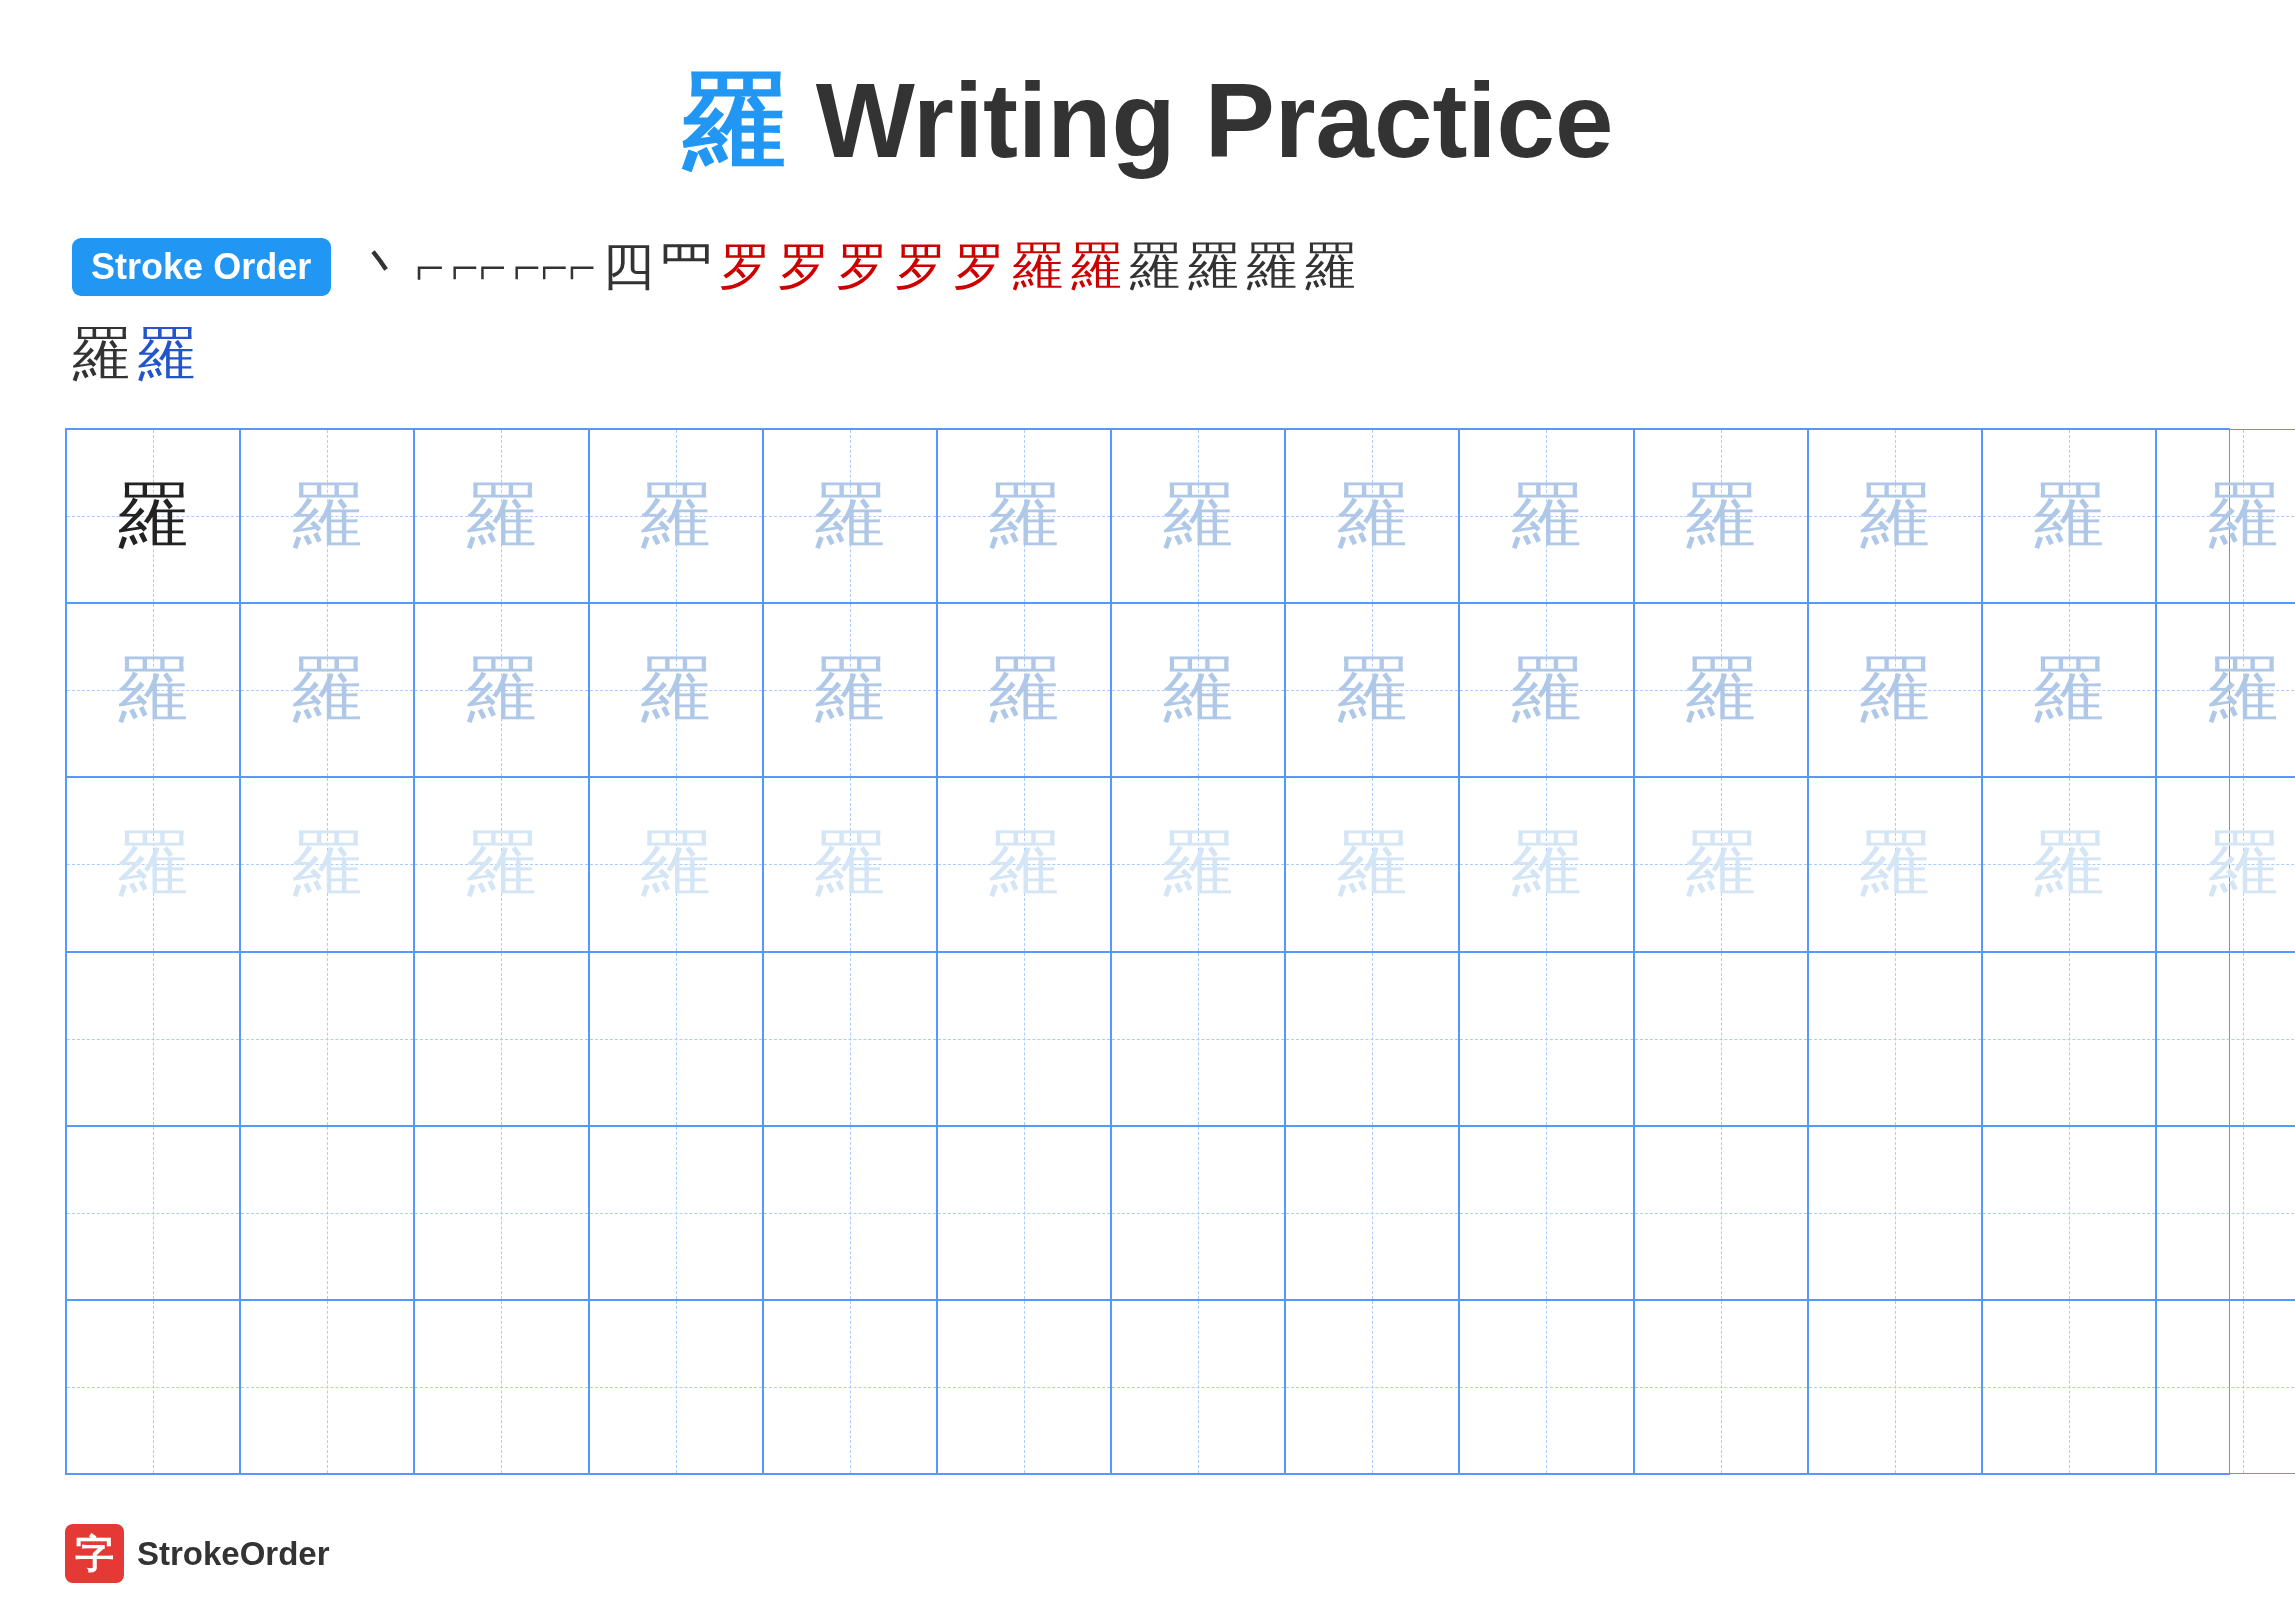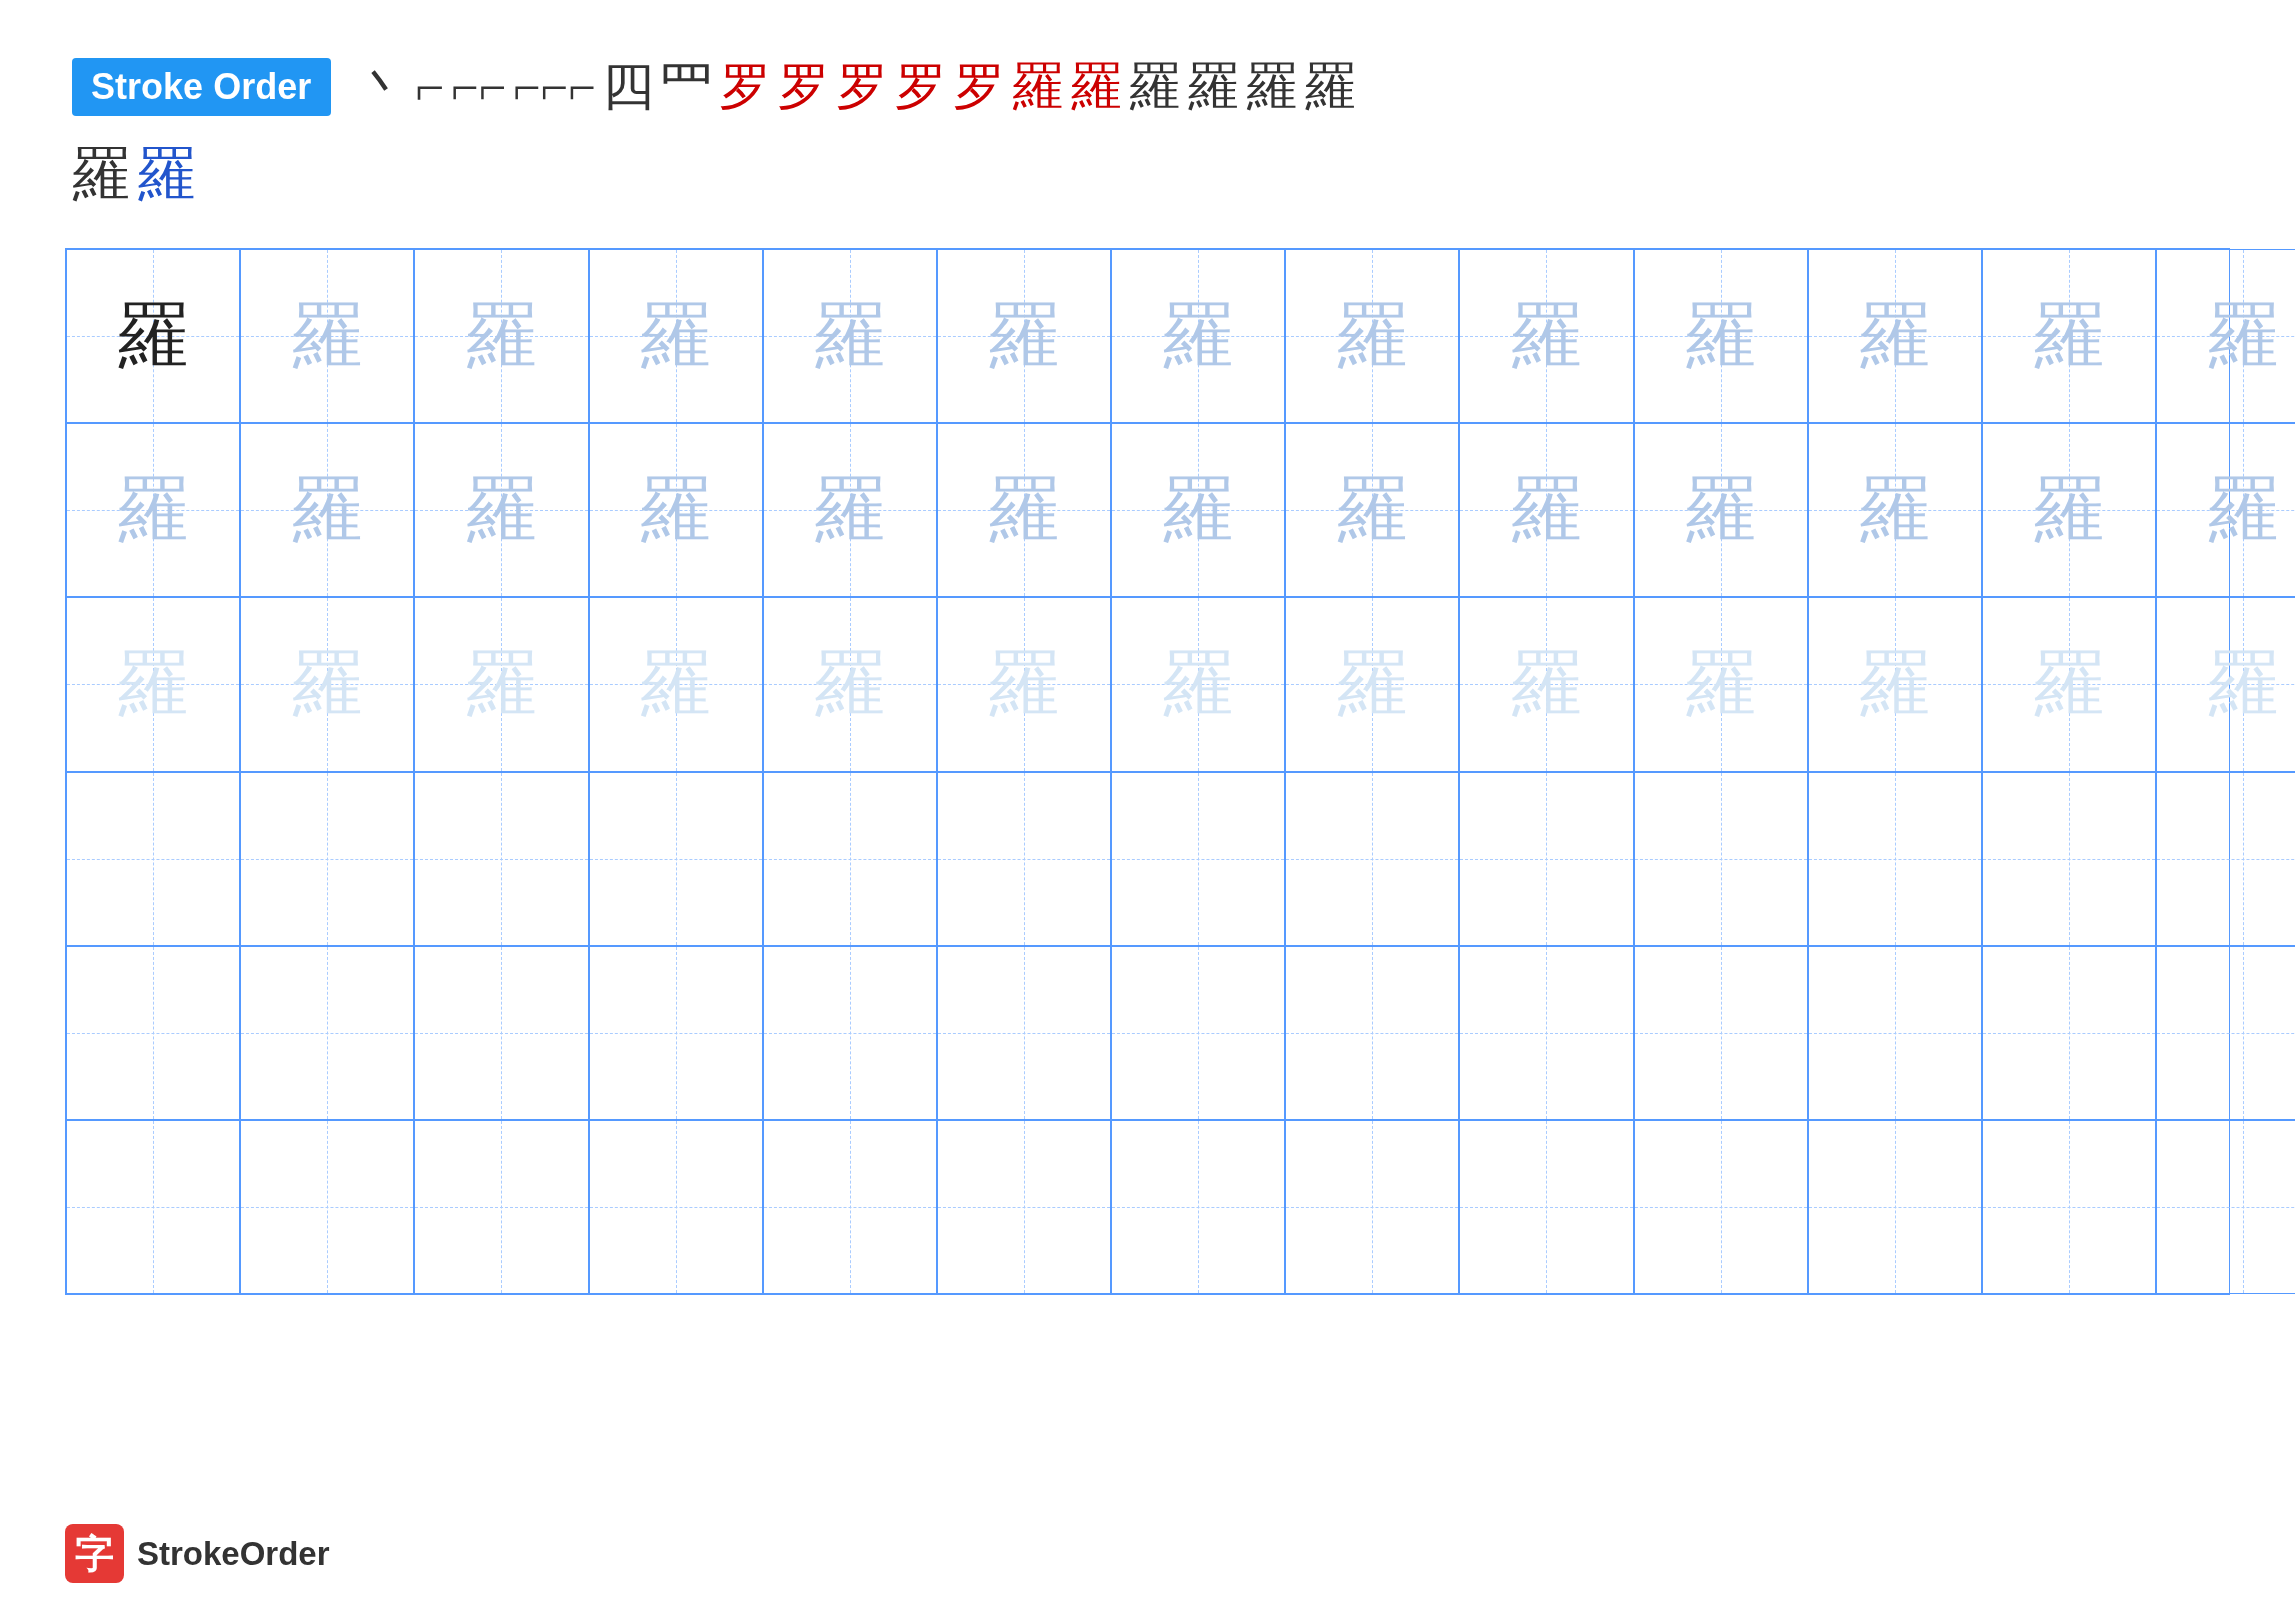--- a/index.html
+++ b/index.html
@@ -43,21 +43,21 @@
       margin-bottom: 13px;
       padding-left: 6.5px;
     }
 
     .stroke-order-badge {
       background-color: #2196F3;
       color: white;
       font-size: 36px;
       font-weight: bold;
       padding: 7.9px 19.6px;
-      border-radius: 4px;
+      border-radius: 9px;
       margin-right: 26px;
       white-space: nowrap;
     }
 
     .stroke-chars {
       display: flex;
       align-items: center;
       flex-wrap: wrap;
       gap: 6.5px;
     }
@@ -171,20 +171,25 @@
       font-size: 33px;
       font-weight: bold;
       color: #333;
     }
   </style>
 </head>
 <body>
 
 <div class="page">
 
+  <div class="title-section">
+    <span class="title">
+      <span class="title-char">羅</span><span> Writing Practice</span>
+    </span>
+  </div>
 
   <div class="stroke-order-section">
     <div class="stroke-order-badge">Stroke Order</div>
     <div class="stroke-chars">
       <span class="stroke-char">丶</span>
       <span class="stroke-char">⌐</span>
       <span class="stroke-char" style="font-size:49px;">⌐⌐</span>
       <span class="stroke-char" style="font-size:49px;">⌐⌐⌐</span>
       <span class="stroke-char" style="font-family:serif;">四</span>
       <span class="stroke-char" style="font-family:serif;">罒</span>

